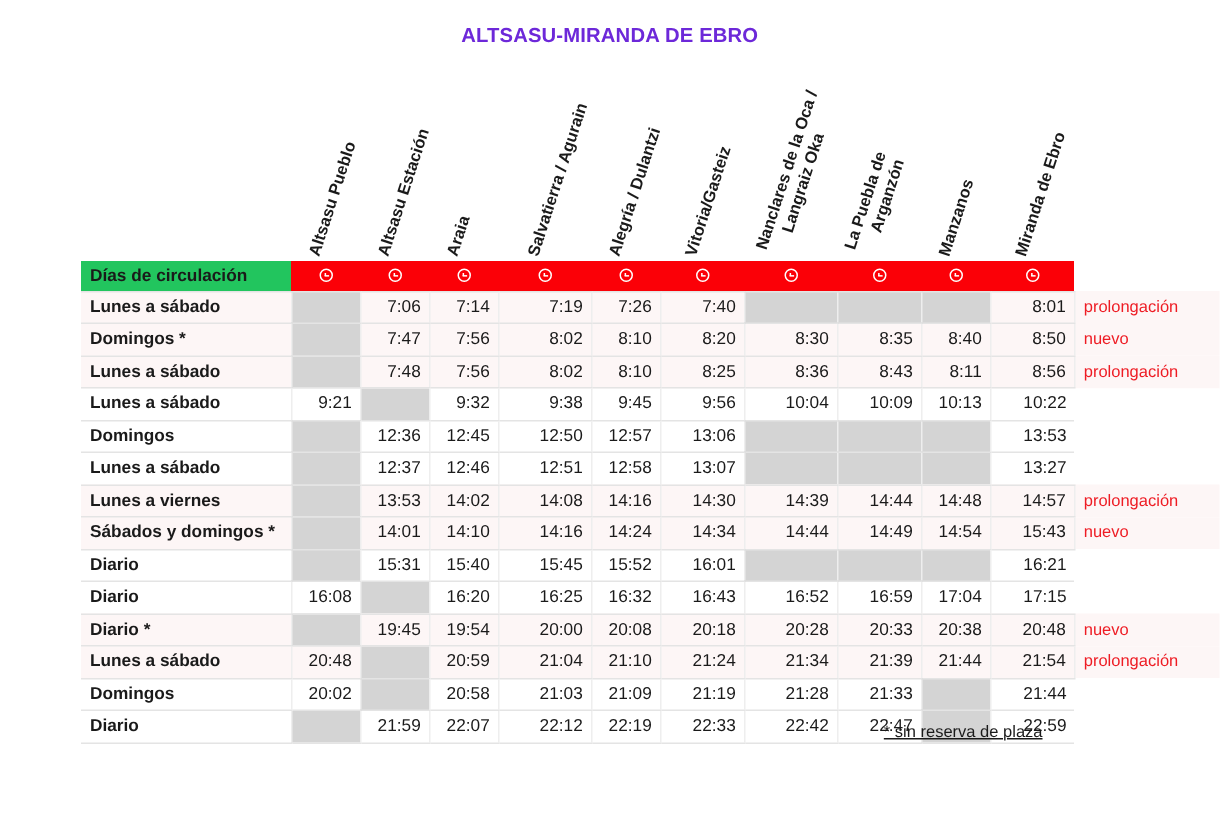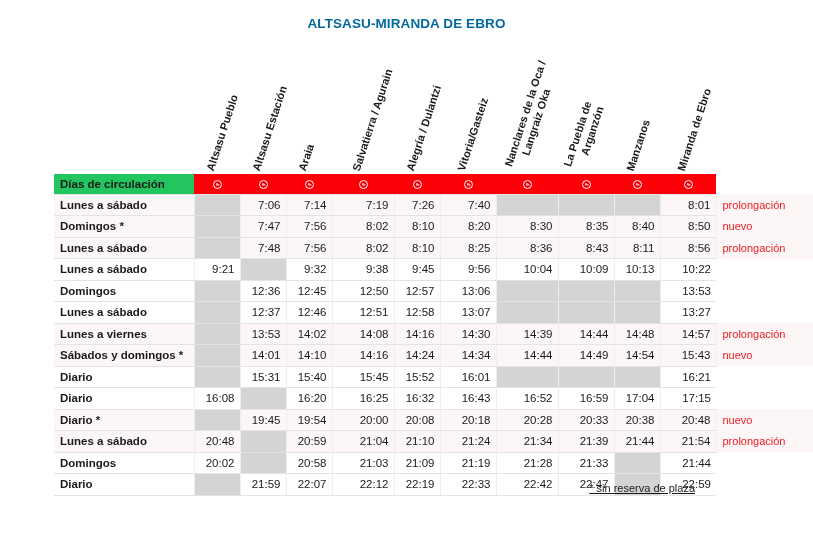--- a/index.html
+++ b/index.html
@@ -18,21 +18,21 @@
 
   .page-title {
     position: absolute;
     top: 16px;
     left: 0;
     width: 813px;
     text-align: center;
     font-size: 13.5px;
     font-weight: bold;
     letter-spacing: 0.1px;
-    color: #0369a1;
+    color: #6d28d9;
   }
 
   .table-wrap {
     position: absolute;
     left: 54px;
     top: 52px;
     width: 712px;
   }
 
   table.timetable {

